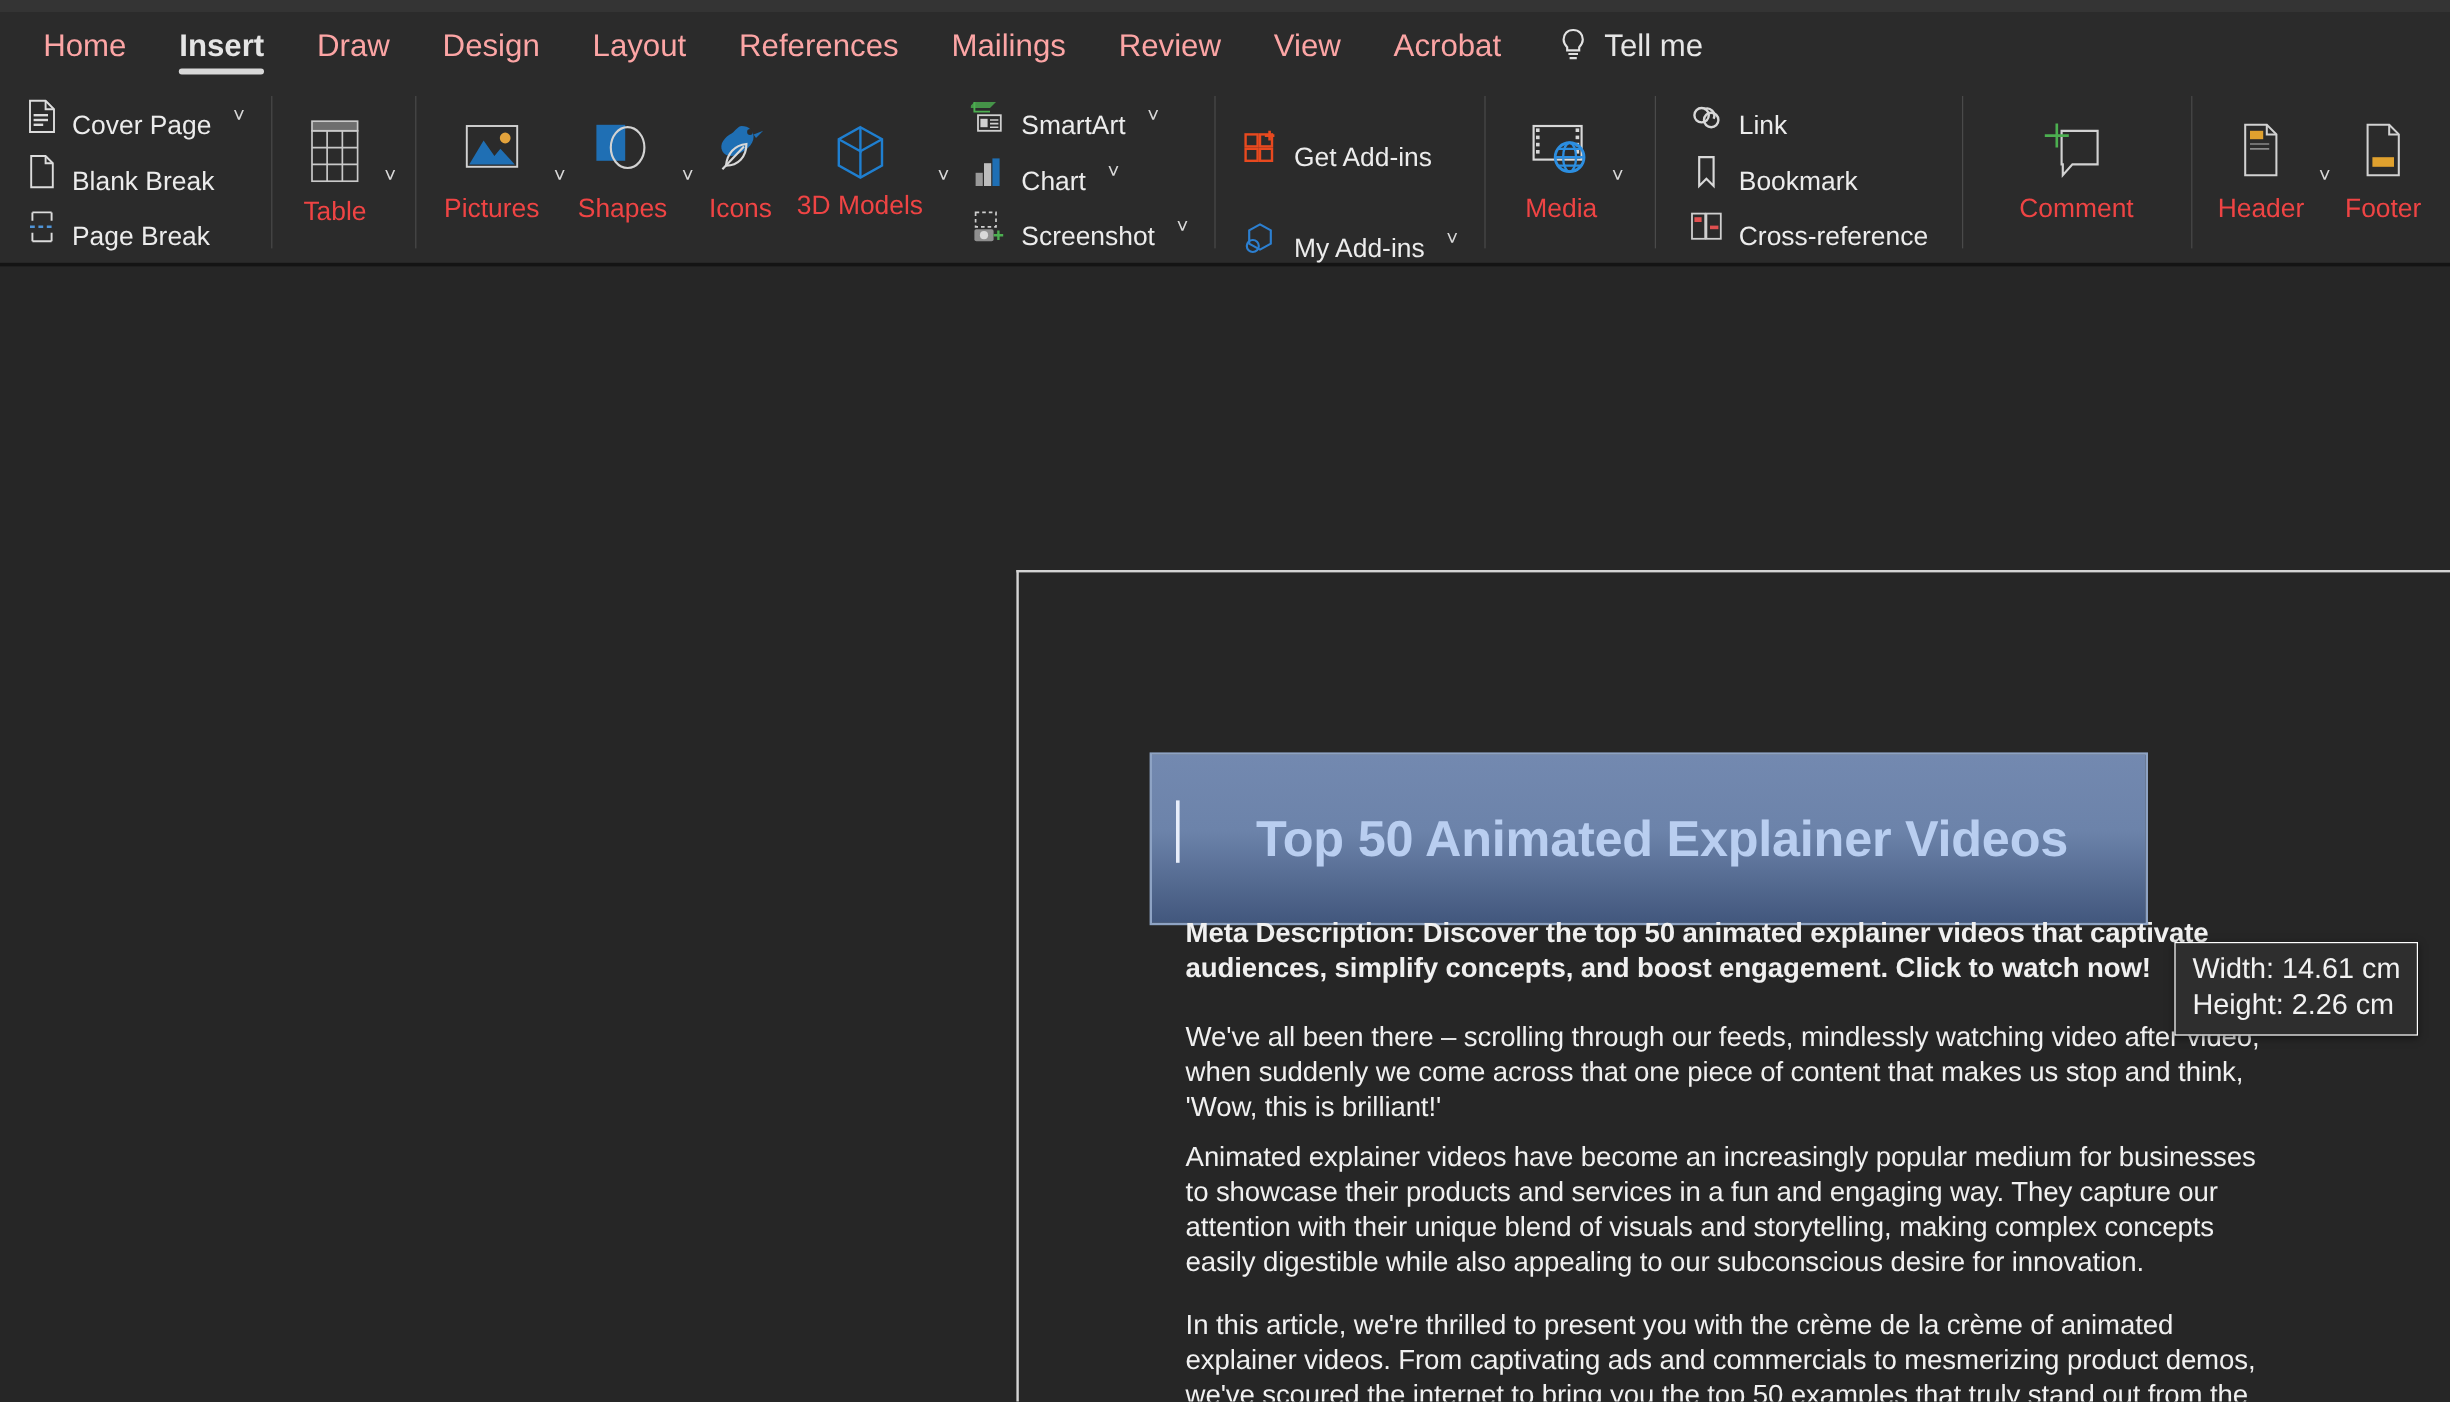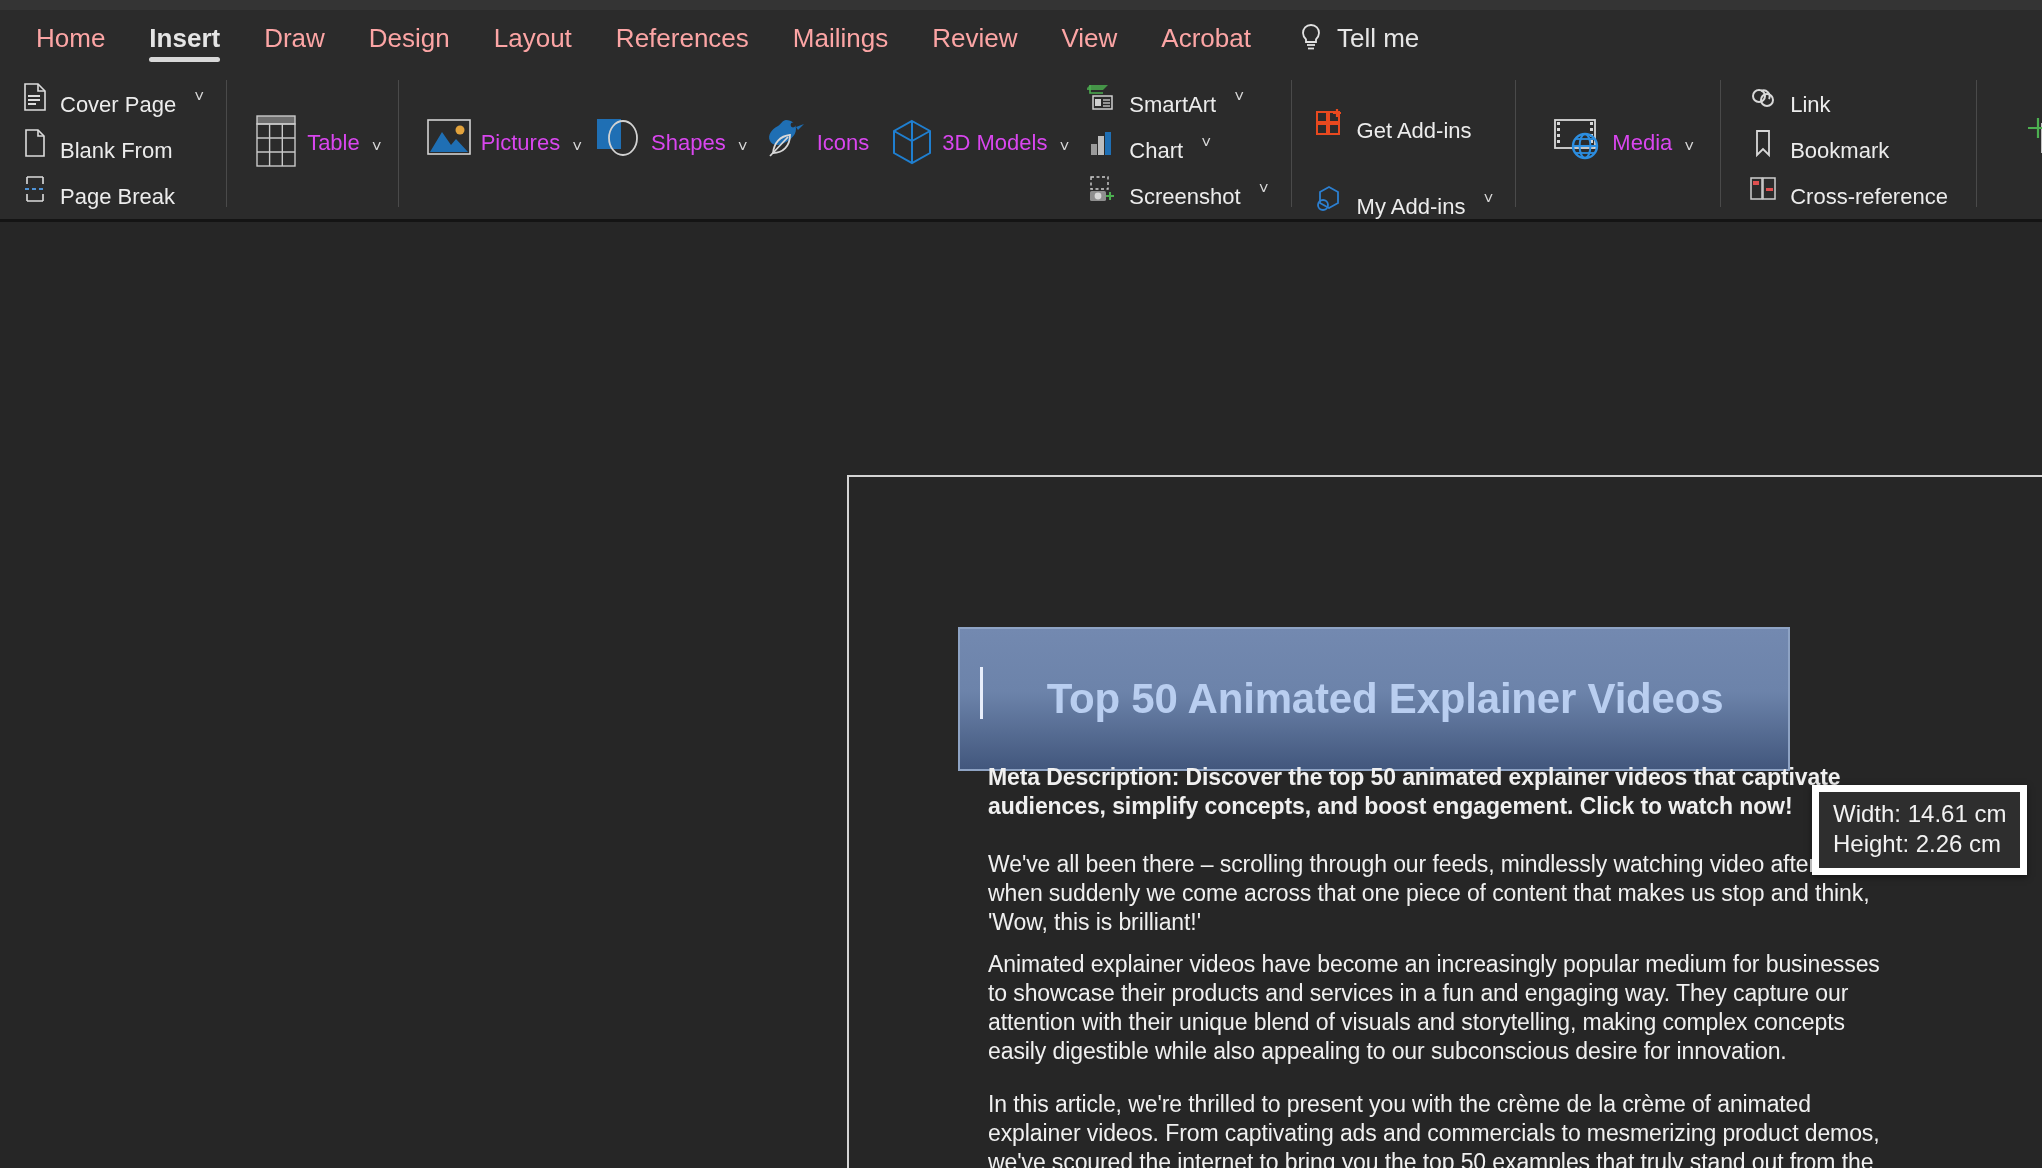--- a/index.html
+++ b/index.html
@@ -78,24 +78,24 @@
     display: flex; align-items: center; gap: 12px;
     height: 40px; padding: 0 6px;
     color: #ececec; font-size: 22px; white-space: nowrap;
     cursor: default;
   }
   .srow .lbl { line-height: 1; margin-top: 16px; }
   .caret { color: #d9d9d9; font-size: 17px; margin-left: 6px; }
 
   
   .big {
-    display: flex; flex-direction: row;
+    display: flex; flex-direction: column;
     align-items: center; justify-content: center;
     min-width: 74px; padding: 0 8px; gap: 5px;
-    color: #d946ef; font-size: 22px; text-align: center;
+    color: #ef4444; font-size: 22px; text-align: center;
     white-space: nowrap; cursor: default;
   }
   .big .cap { line-height: 1.08; }
   .big2 { line-height: 1.08; }
   .bigwrap { display: flex; align-items: center; gap: 4px; }
   .vcaret { color: #d9d9d9; font-size: 17px; align-self: center; padding-top: 8px; }
 
   svg { display: block; }
 
   
@@ -150,21 +150,21 @@
     color: #f0f0f0;
     letter-spacing: -0.1px;
   }
   .para.bold { font-weight: bold; }
 
   
   #tooltip {
     position: absolute;
     left: 1812px; top: 560px;
     background: #2e2e2e;
-    border: 7px solid #ffffff;
+    border: 1px solid #ffffff;
     padding: 7px 14px 9px 14px;
     color: #f2f2f2;
     font-size: 24px;
     line-height: 30px;
     white-space: nowrap;
     box-shadow: 0 2px 6px rgba(0,0,0,.5);
   }
 </style>
 </head>
 <body>
@@ -213,21 +213,21 @@
           <span class="lbl">Cover Page</span>
           <span class="caret">˅</span>
         </div>
         <div class="srow">
           <span>
             <svg width="26" height="30" viewBox="0 0 26 30">
               <path d="M4 2 h12 l6 6 v20 H4 Z" fill="none" stroke="#dcdcdc" stroke-width="1.6"></path>
               <path d="M16 2 v6 h6" fill="none" stroke="#dcdcdc" stroke-width="1.6"></path>
             </svg>
           </span>
-          <span class="lbl">Blank From</span>
+          <span class="lbl">Blank Break</span>
         </div>
         <div class="srow">
           <span>
             <svg width="26" height="30" viewBox="0 0 26 30">
               <path d="M5 3 v7 M21 3 v7 M5 3 h16" fill="none" stroke="#dcdcdc" stroke-width="1.6"></path>
               <path d="M5 20 v7 M21 20 v7 M5 27 h16" fill="none" stroke="#dcdcdc" stroke-width="1.6"></path>
               <line x1="3" y1="15" x2="23" y2="15" stroke="#4f93d6" stroke-width="2" stroke-dasharray="4 3"></line>
             </svg>
           </span>
           <span class="lbl">Page Break</span>

